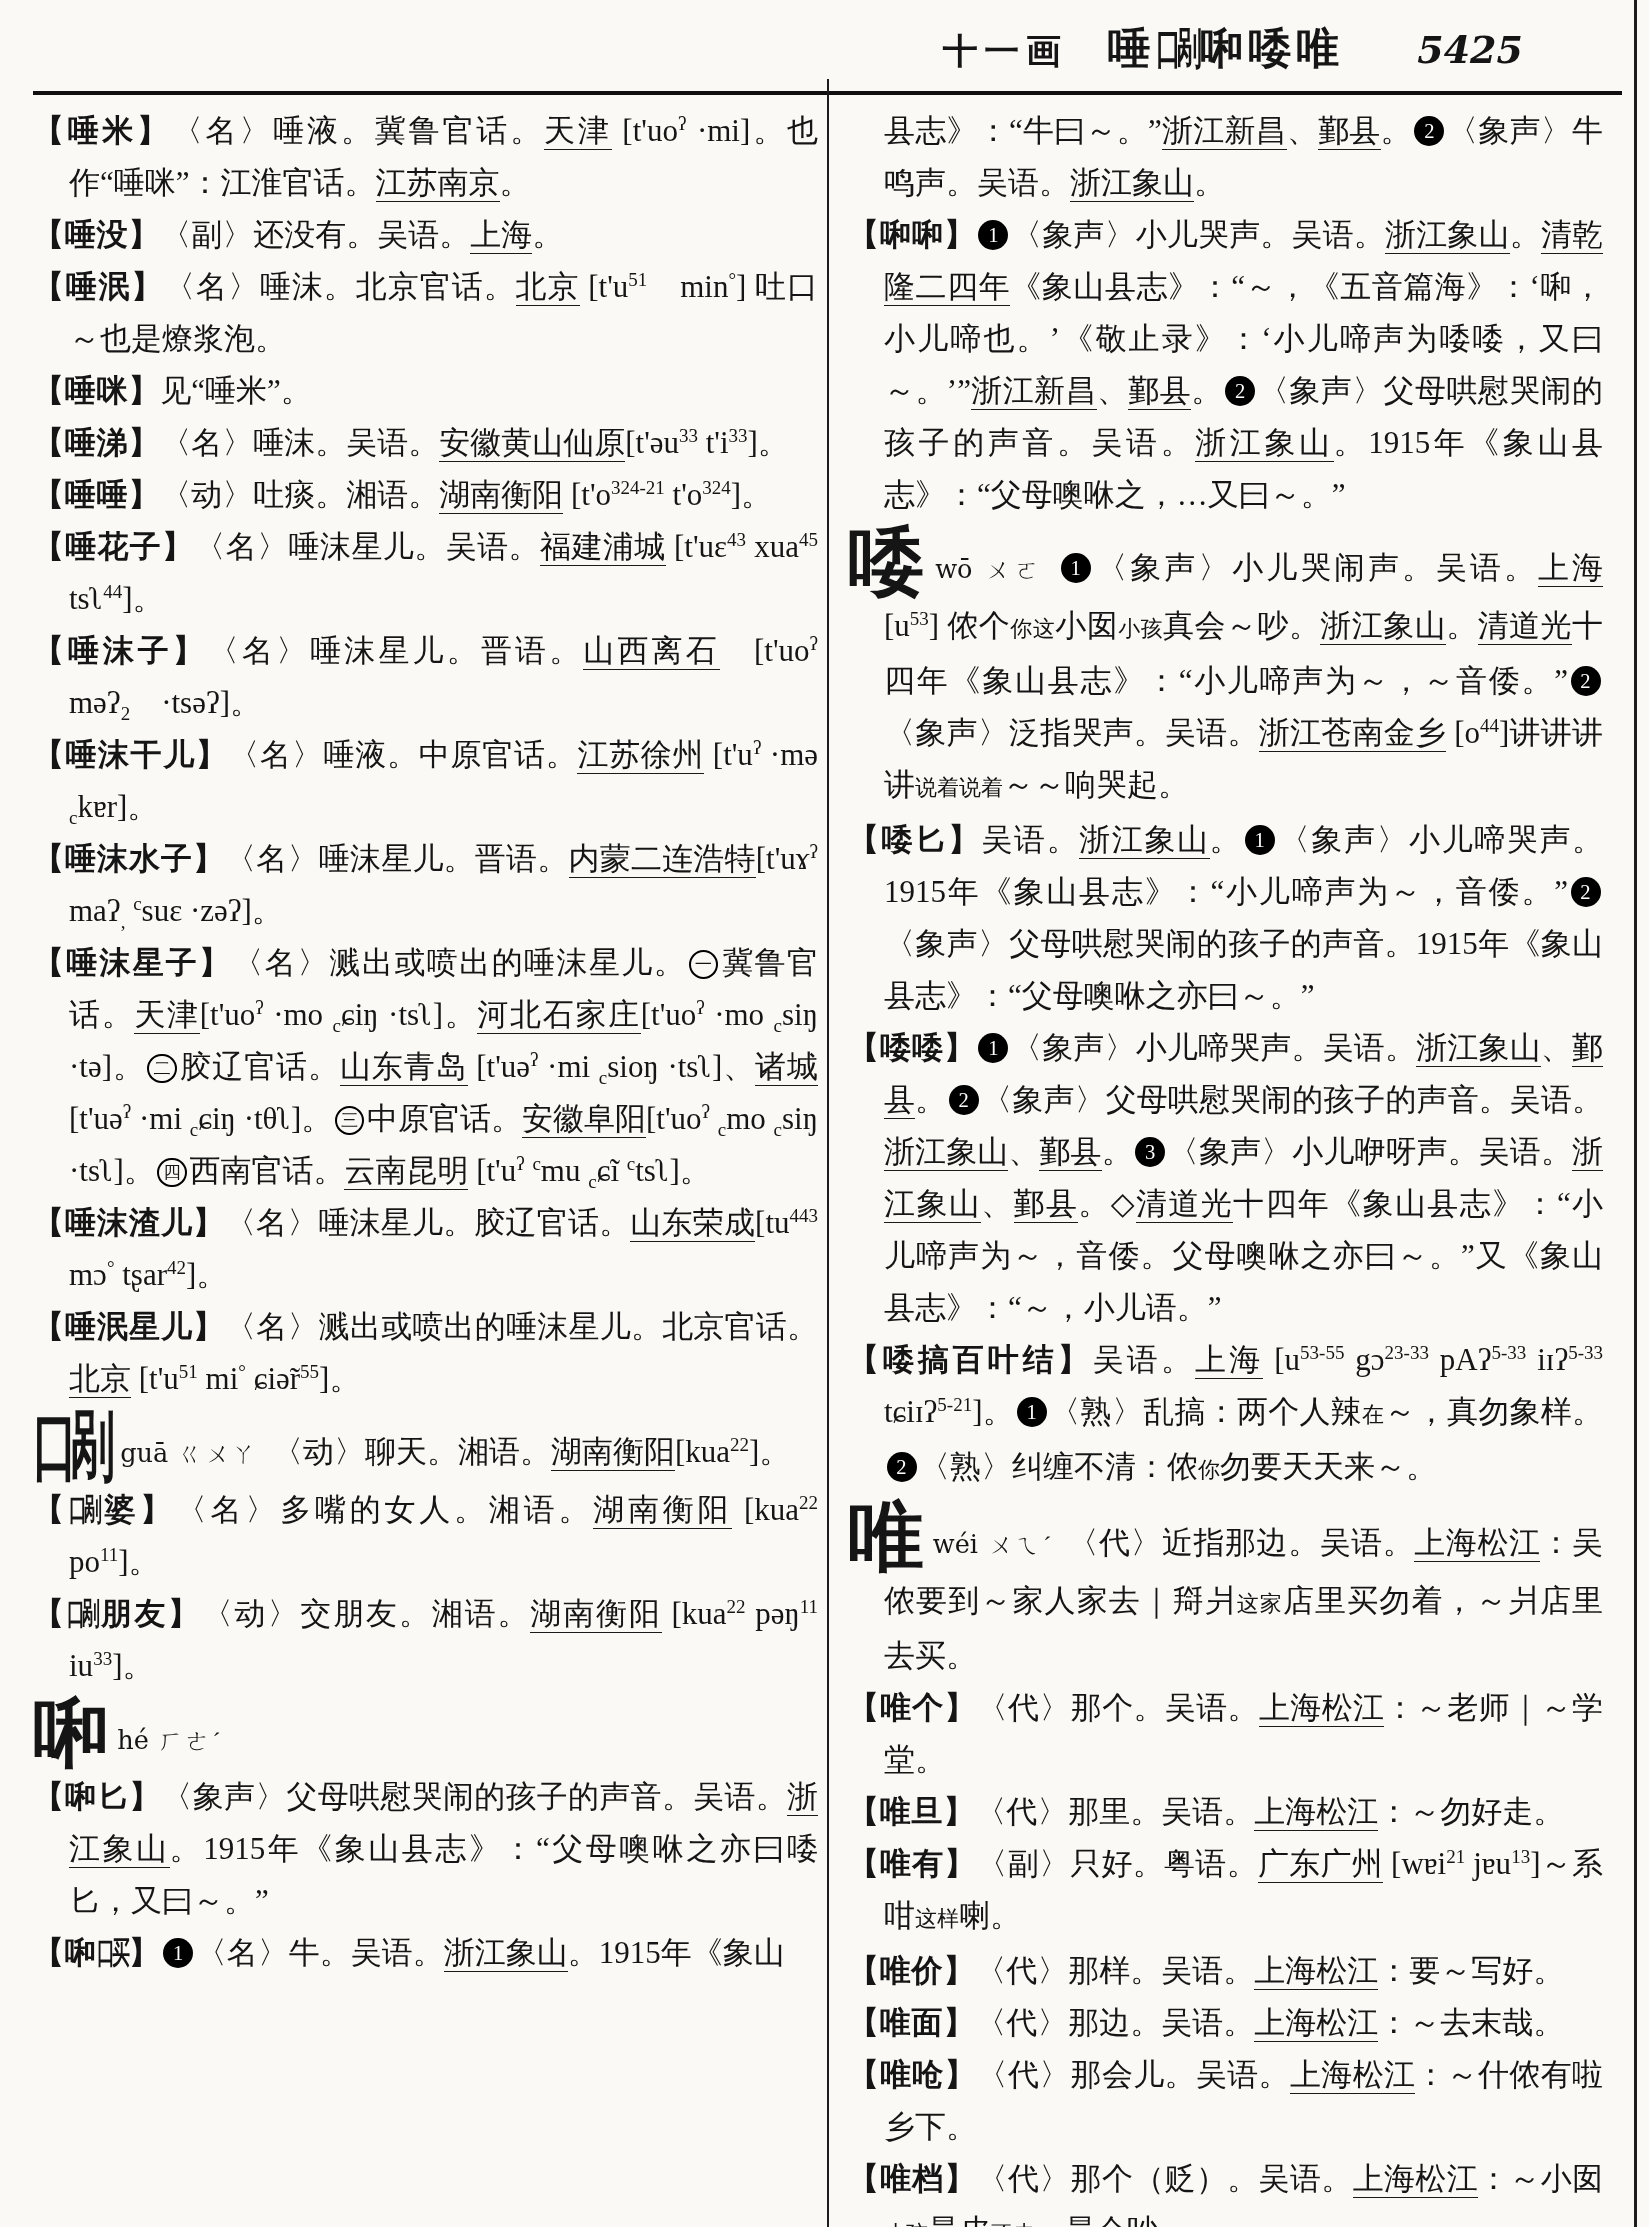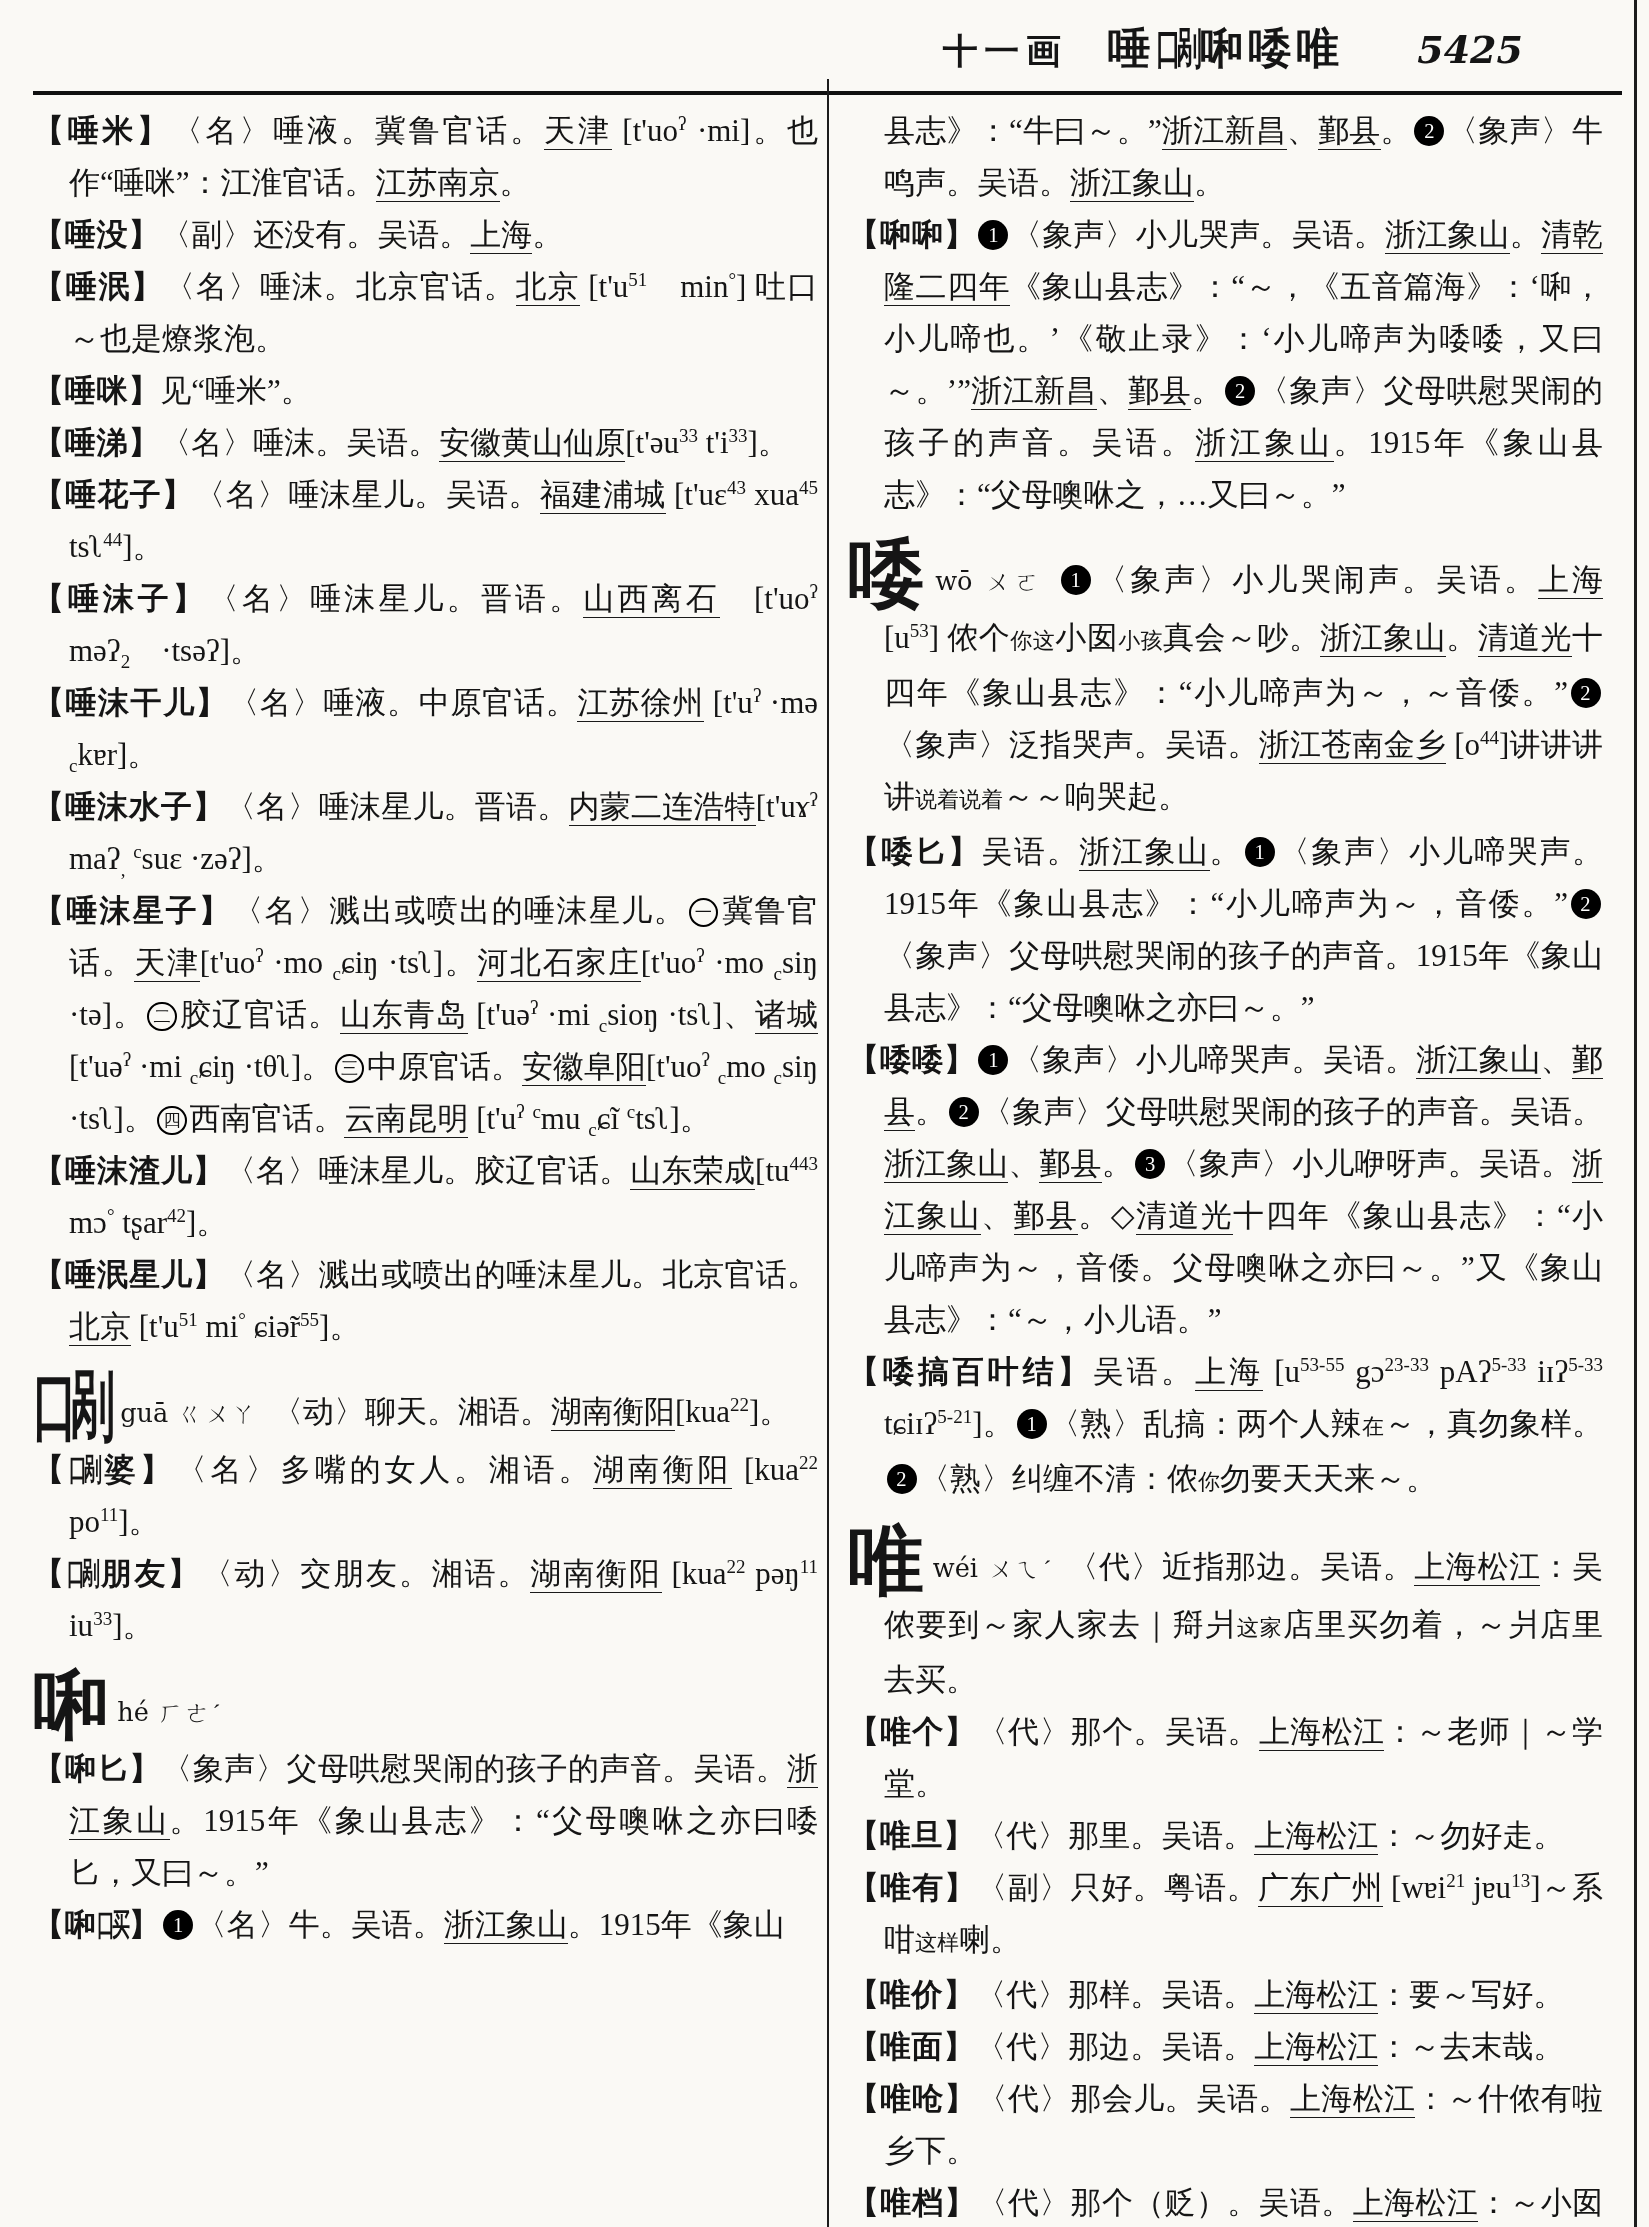--- a/index.html
+++ b/index.html
@@ -23,21 +23,21 @@
   .col.right{padding-left:30px;}
   .vdiv{position:absolute;left:827px;top:79px;bottom:0;width:1.6px;background:#1c1c1c;}
   .redge{position:absolute;right:13.2px;top:0;bottom:0;width:2.5px;background:#1c1c1c;}
   
   .entry{
     font-size:31px;line-height:52px;margin:0;
     padding-left:36px;text-indent:-36px;
     text-align:justify;
   }
   .entry.cont{text-indent:0;}
-  .entry.head-entry{margin-top:15px;padding-left:36px;text-indent:-36px;}
+  .entry.head-entry{margin-top:3px;padding-left:36px;text-indent:-36px;}
   .et{font-weight:700;letter-spacing:0.8px;margin-top:31px;}
   .bigchar{font-size:76px;line-height:1;font-weight:700;vertical-align:-10px;letter-spacing:0;}
   .pin{font-size:25.6px;font-family:"DejaVu Serif",serif;margin:0 10px 0 8.2px;}
   .zh{font-size:24px;margin-right:13.2px;letter-spacing:2.5px;}
   sup{font-size:19px;line-height:0;vertical-align:10.7px;letter-spacing:0;}
   sub{font-size:19px;line-height:0;vertical-align:-6.6px;}
   .sm{font-size:22px;}
   .u{border-bottom:1.6px solid #1a1a1a;padding-bottom:0.8px;}
   .cn{
     display:inline-block;background:#000;color:#fff;border-radius:50%;
@@ -61,20 +61,21 @@
     <span class="chars">唾<span class="cc"><span>口</span><span>剐</span></span>啝唩唯</span>
     <span class="pg">5425</span>
   </div>
   <div class="cols">
     <div class="col left" id="col-left">
         <p class="entry"><span class="et">【唾米】</span>〈名〉唾液。冀鲁官话。<span class="u">天津</span> [t'uo<sup>ʔ</sup> ·mi]。也作“唾咪”：江淮官话。<span class="u">江苏南京</span>。</p>
         <p class="entry"><span class="et">【唾没】</span>〈副〉还没有。吴语。<span class="u">上海</span>。</p>
         <p class="entry"><span class="et">【唾泯】</span>〈名〉唾沫。北京官话。<span class="u">北京</span> [t'u<sup>51</sup>　min<sup>°</sup>] 吐口～也是燎浆泡。</p>
         <p class="entry"><span class="et">【唾咪】</span>见“唾米”。</p>
         <p class="entry"><span class="et">【唾涕】</span>〈名〉唾沫。吴语。<span class="u">安徽黄山仙原</span>[t'əu<sup>33</sup> t'i<sup>33</sup>]。</p>
+        <p class="entry"><span class="et">【唾唾】</span>〈动〉吐痰。湘语。<span class="u">湖南衡阳</span> [t'o<sup>324-21</sup> t'o<sup>324</sup>]。</p>
         <p class="entry"><span class="et">【唾花子】</span>〈名〉唾沫星儿。吴语。<span class="u">福建浦城</span> [t'uɛ<sup>43</sup> xua<sup>45</sup> tsʅ<sup>44</sup>]。</p>
         <p class="entry"><span class="et">【唾沫子】</span>〈名〉唾沫星儿。晋语。<span class="u">山西离石</span>　[t'uo<sup>ʔ</sup> məʔ<sub>2</sub>　·tsəʔ]。</p>
         <p class="entry"><span class="et">【唾沫干儿】</span>〈名〉唾液。中原官话。<span class="u">江苏徐州</span> [t'u<sup>ʔ</sup> ·mə <sub>c</sub>kɐr]。</p>
         <p class="entry"><span class="et">【唾沫水子】</span>〈名〉唾沫星儿。晋语。<span class="u">内蒙二连浩特</span>[t'uɤ<sup>ʔ</sup> maʔ<sub>,</sub> <sup>c</sup>suɛ ·zəʔ]。</p>
         <p class="entry"><span class="et">【唾沫星子】</span>〈名〉溅出或喷出的唾沫星儿。<span class="wn">一</span>冀鲁官话。<span class="u">天津</span>[t'uo<sup>ʔ</sup> ·mo <sub>c</sub>ɕiŋ ·tsʅ]。<span class="u">河北石家庄</span>[t'uo<sup>ʔ</sup> ·mo <sub>c</sub>siŋ ·tə]。<span class="wn">二</span>胶辽官话。<span class="u">山东青岛</span> [t'uə<sup>ʔ</sup> ·mi <sub>c</sub>sioŋ ·tsʅ]、<span class="u">诸城</span>[t'uə<sup>ʔ</sup> ·mi <sub>c</sub>ɕiŋ ·tθʅ]。<span class="wn">三</span>中原官话。<span class="u">安徽阜阳</span>[t'uo<sup>ʔ</sup> <sub>c</sub>mo <sub>c</sub>siŋ ·tsʅ]。<span class="wn">四</span>西南官话。<span class="u">云南昆明</span> [t'u<sup>ʔ</sup> <sup>c</sup>mu <sub>c</sub>ɕĩ <sup>c</sup>tsʅ]。</p>
         <p class="entry"><span class="et">【唾沫渣儿】</span>〈名〉唾沫星儿。胶辽官话。<span class="u">山东荣成</span>[tu<sup>443</sup> mɔ<sup>°</sup> tʂar<sup>42</sup>]。</p>
         <p class="entry"><span class="et">【唾泯星儿】</span>〈名〉溅出或喷出的唾沫星儿。北京官话。<span class="u">北京</span> [t'u<sup>51</sup> mi<sup>°</sup> ɕiə̃r<sup>55</sup>]。</p>
         <p class="entry head-entry"><span class="bigchar"><span class="cc"><span>口</span><span>剐</span></span></span><span class="pin">guā</span><span class="zh">ㄍㄨㄚ</span>〈动〉聊天。湘语。<span class="u">湖南衡阳</span>[kua<sup>22</sup>]。</p>
         <p class="entry"><span class="et">【<span class="cc"><span>口</span><span>剐</span></span>婆】</span>〈名〉多嘴的女人。湘语。<span class="u">湖南衡阳</span> [kua<sup>22</sup> po<sup>11</sup>]。</p>
         <p class="entry"><span class="et">【<span class="cc"><span>口</span><span>剐</span></span>朋友】</span>〈动〉交朋友。湘语。<span class="u">湖南衡阳</span> [kua<sup>22</sup> pəŋ<sup>11</sup> iu<sup>33</sup>]。</p>

